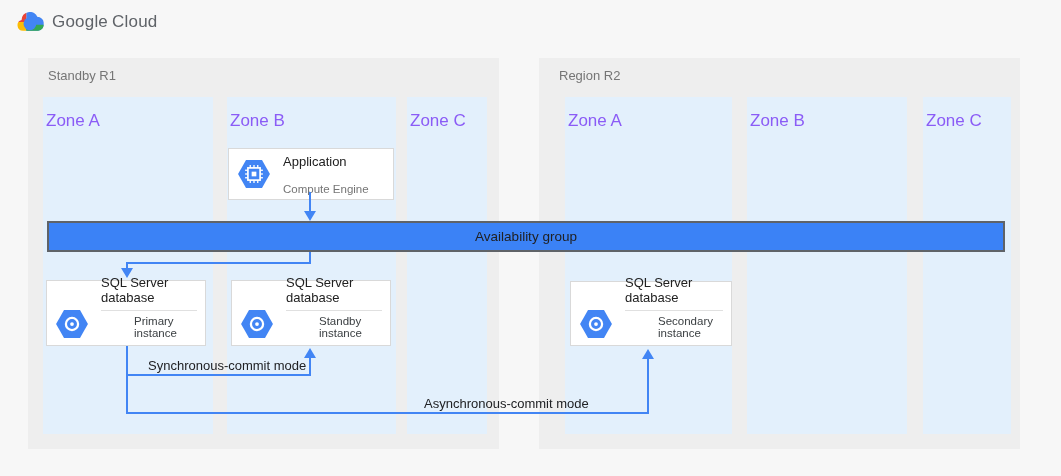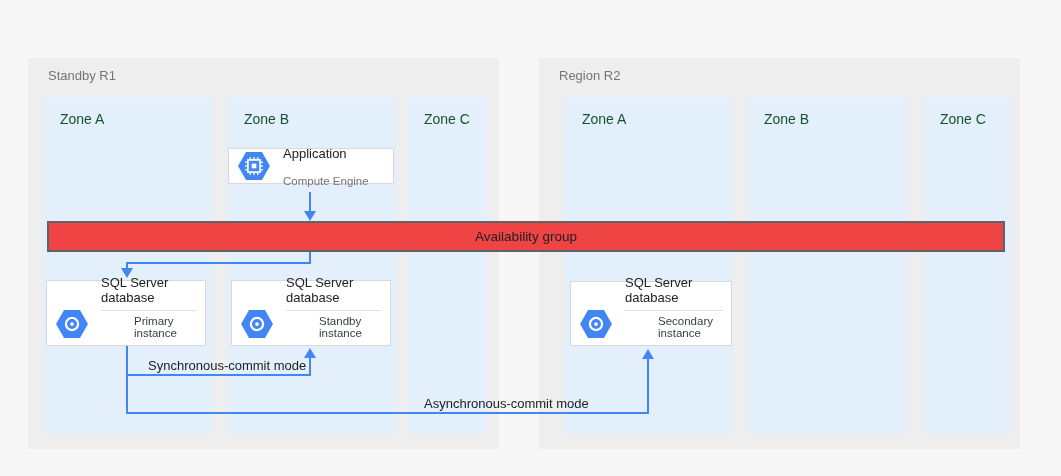--- a/index.html
+++ b/index.html
@@ -38,23 +38,23 @@
     font-size: 13px;
     color: #757575;
   }
   .zone {
     position: absolute;
     top: 39px; height: 337px;
     background: #e3f0fc;
   }
   .zone-label {
     position: absolute;
-    left: 17px; top: 14px;
-    font-size: 14px;
-    color: #14532d;
+    left: 3px; top: 14px;
+    font-size: 17px;
+    color: #8b5cf6;
   }
 
   
   .node {
     position: absolute;
     background: #ffffff;
     border: 1px solid #d9d9d9;
     display: flex;
     align-items: center;
     padding: 6px 8px;
@@ -82,21 +82,21 @@
     font-size: 11.5px;
     color: #3c4043;
     margin-left: 33px;
   }
 
   
   .avail-bar {
     position: absolute;
     left: 47px; top: 221px;
     width: 958px; height: 31px;
-    background: #ef4444;
+    background: #3b82f6;
     border: 2px solid #5f6368;
     display: flex;
     align-items: center;
     justify-content: center;
     font-size: 13.5px;
     font-weight: 500;
     color: #202124;
     z-index: 3;
   }
 
@@ -118,20 +118,39 @@
   .sync-label  { left: 148px; top: 358px; }
   .async-label { left: 424px; top: 396px; }
 
   .z2 { z-index: 2; }
 </style>
 </head>
 <body>
 
 <div class="canvas">
 
+  <div class="logo">
+    <svg width="30" height="22" viewBox="0 0 32 24">
+      <defs>
+        <clipPath id="cloudClip">
+          <path d="M26,21.5 H9.5 a6,6 0 0 1 -1.6,-11.8 A9,9 0 0 1 25,6.2 A7.7,7.7 0 0 1 26,21.5 z"></path>
+        </clipPath>
+      </defs>
+      <g clip-path="url(#cloudClip)">
+        <rect x="13" y="0" width="19" height="24" fill="#4285f4"></rect>
+        <rect x="0" y="0" width="13" height="12" fill="#ea4335"></rect>
+        <rect x="0" y="12" width="13" height="12" fill="#fbbc05"></rect>
+        <rect x="13" y="15" width="19" height="9" fill="#34a853"></rect>
+        <circle cx="17" cy="14" r="7" fill="#4285f4"></circle>
+      </g>
+    </svg>
+    <div class="logo-text">
+      <span class="g">Google</span><span class="c">Cloud</span>
+    </div>
+  </div>
 
   <div class="region" style="left:28px; width:471px;">
     <span class="region-label">Standby R1</span>
     <div class="zone" style="left:15px;  width:170px;">
       <span class="zone-label">Zone A</span>
     </div>
     <div class="zone" style="left:199px; width:169px;">
       <span class="zone-label">Zone B</span>
     </div>
     <div class="zone" style="left:379px; width:80px;">
@@ -145,21 +164,21 @@
       <span class="zone-label">Zone A</span>
     </div>
     <div class="zone" style="left:208px; width:160px;">
       <span class="zone-label">Zone B</span>
     </div>
     <div class="zone" style="left:384px; width:88px;">
       <span class="zone-label">Zone C</span>
     </div>
   </div>
 
-  <div class="node z2" style="left:228px; top:148px; width:166px; height:36px;">
+  <div class="node z2" style="left:228px; top:148px; width:166px; height:52px;">
     <svg class="hex" width="34" height="30" viewBox="0 0 36 32">
       <polygon points="1,16 9.5,1 26.5,1 35,16 26.5,31 9.5,31" fill="#4285f4"></polygon>
       <rect x="11.5" y="9.5" width="13" height="13" fill="none" stroke="#ffffff" stroke-width="1.8"></rect>
       <rect x="15.5" y="13.5" width="5" height="5" fill="#ffffff"></rect>
       <g stroke="#ffffff" stroke-width="1.4">
         <line x1="14" y1="6.5" x2="14" y2="9.5"></line>
           <line x1="18" y1="6.5" x2="18" y2="9.5"></line>
           <line x1="22" y1="6.5" x2="22" y2="9.5"></line>
         <line x1="14" y1="22.5" x2="14" y2="25.5"></line>
           <line x1="18" y1="22.5" x2="18" y2="25.5"></line>

